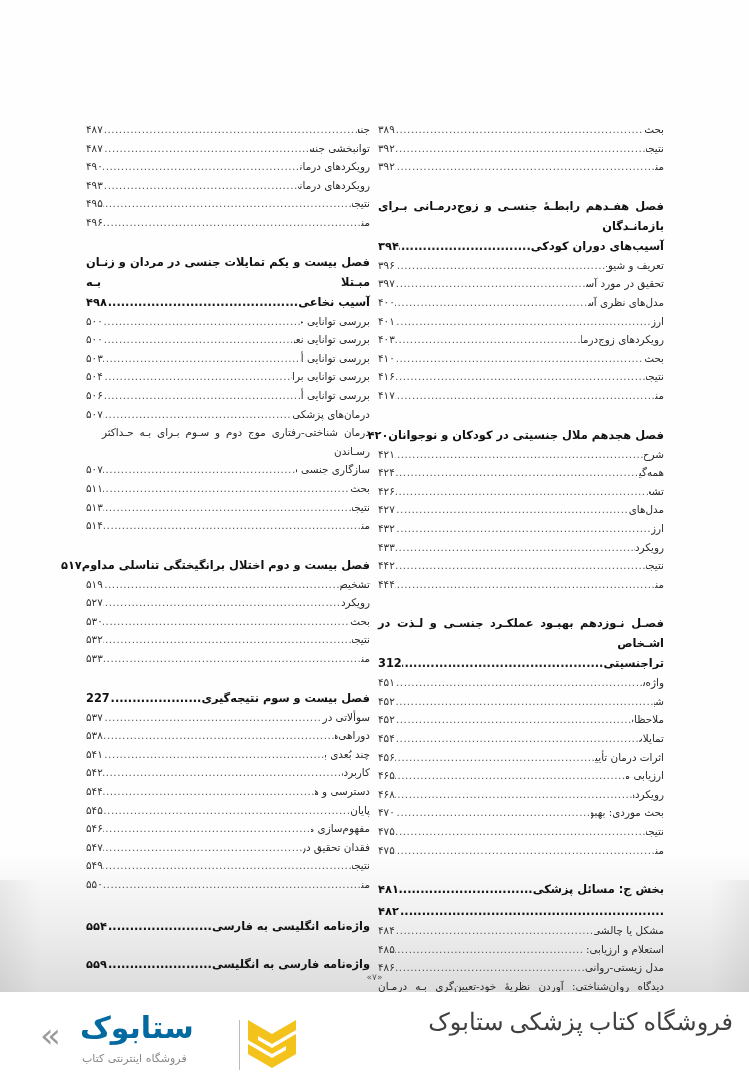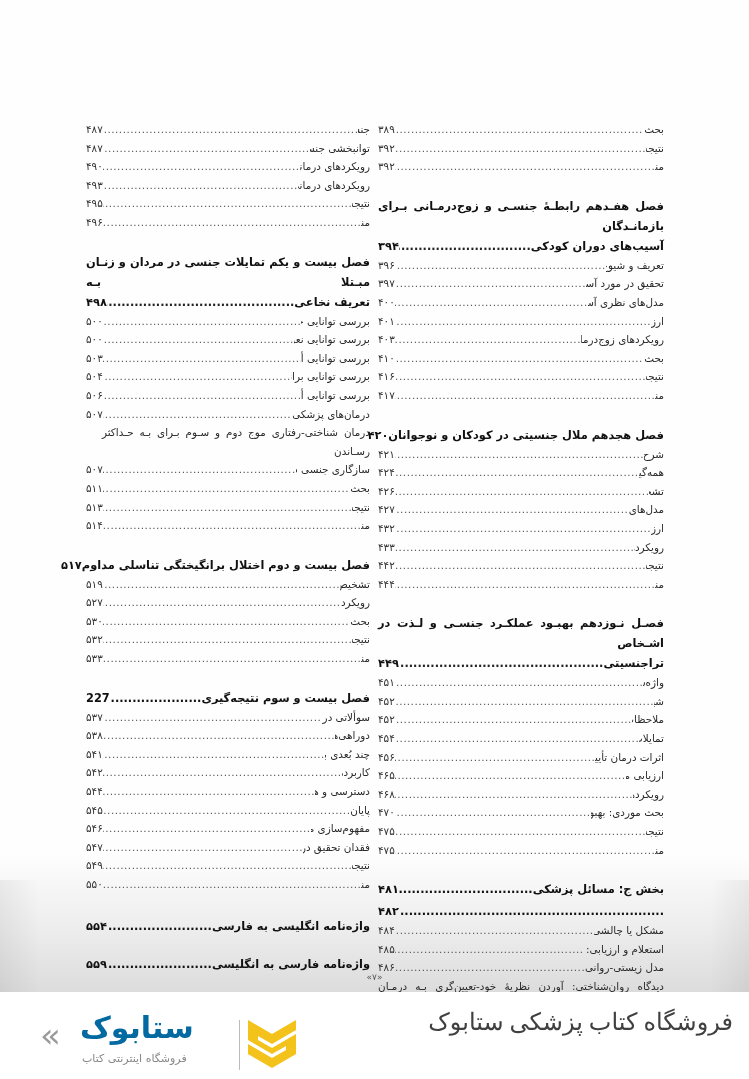--- a/index.html
+++ b/index.html
@@ -208,21 +208,21 @@
           <span class="dots"></span>
           <span class="p">۴۴۴</span>
         </div>
       </div>
 
     <div class="chapter">
       <span class="ch-line1">فصـل نـوزدهم بهبـود عملکـرد جنسـی و لـذت در اشـخاص</span>
       <span class="ch-line2">
         <span class="t">تراجنسیتی</span>
         <span class="dots"></span>
-        <span class="p">۴۴۹</span>
+        <span class="p">312</span>
       </span>
     </div>
     <div>
         <div class="toc-row">
           <span class="t">واژه‌شناسی</span>
           <span class="dots"></span>
           <span class="p">۴۵۱</span>
         </div>
         <div class="toc-row">
           <span class="t">شیوع</span>
@@ -332,21 +332,21 @@
         <div class="toc-row">
           <span class="t">منابع</span>
           <span class="dots"></span>
           <span class="p">۴۹۶</span>
         </div>
       </div>
 
     <div class="chapter">
       <span class="ch-line1">فصل بیست و یکم تمایلات جنسی در مردان و زنـان مبـتلا بـه</span>
       <span class="ch-line2">
-        <span class="t">تعریف نخاعی</span>
+        <span class="t">آسیب نخاعی</span>
         <span class="dots"></span>
         <span class="p">۴۹۸</span>
       </span>
     </div>
     <div>
         <div class="toc-row">
           <span class="t">بررسی توانایی جنسی افراد مبتلا به آسیب نخاعی</span>
           <span class="dots"></span>
           <span class="p">۵۰۰</span>
         </div>

